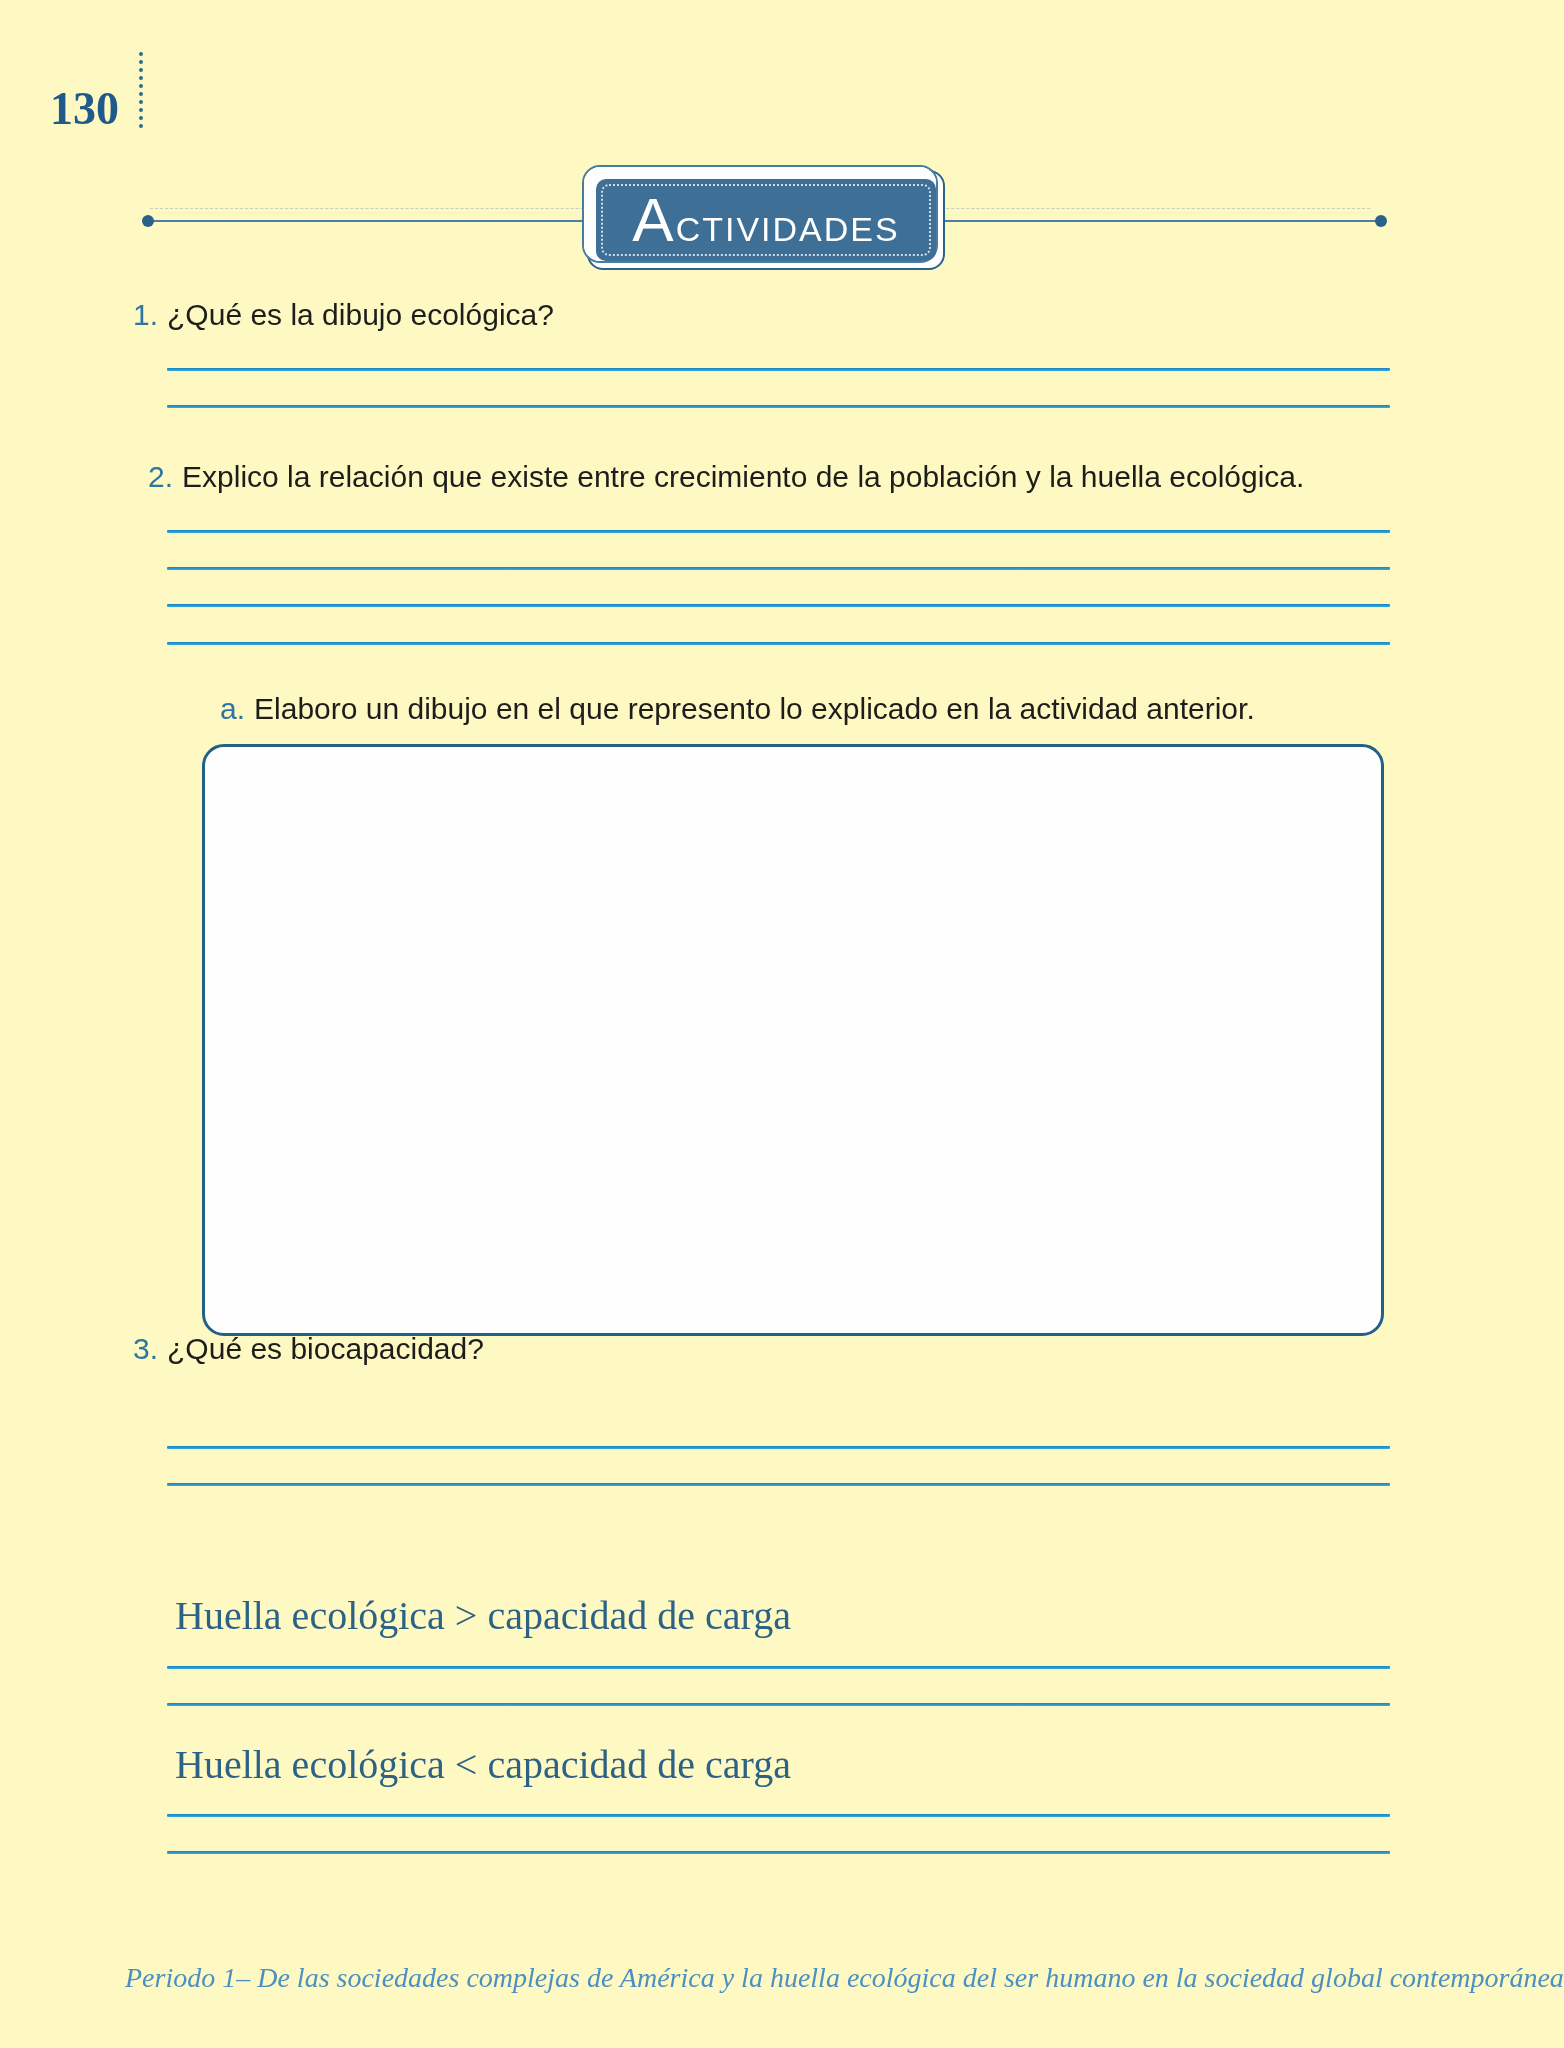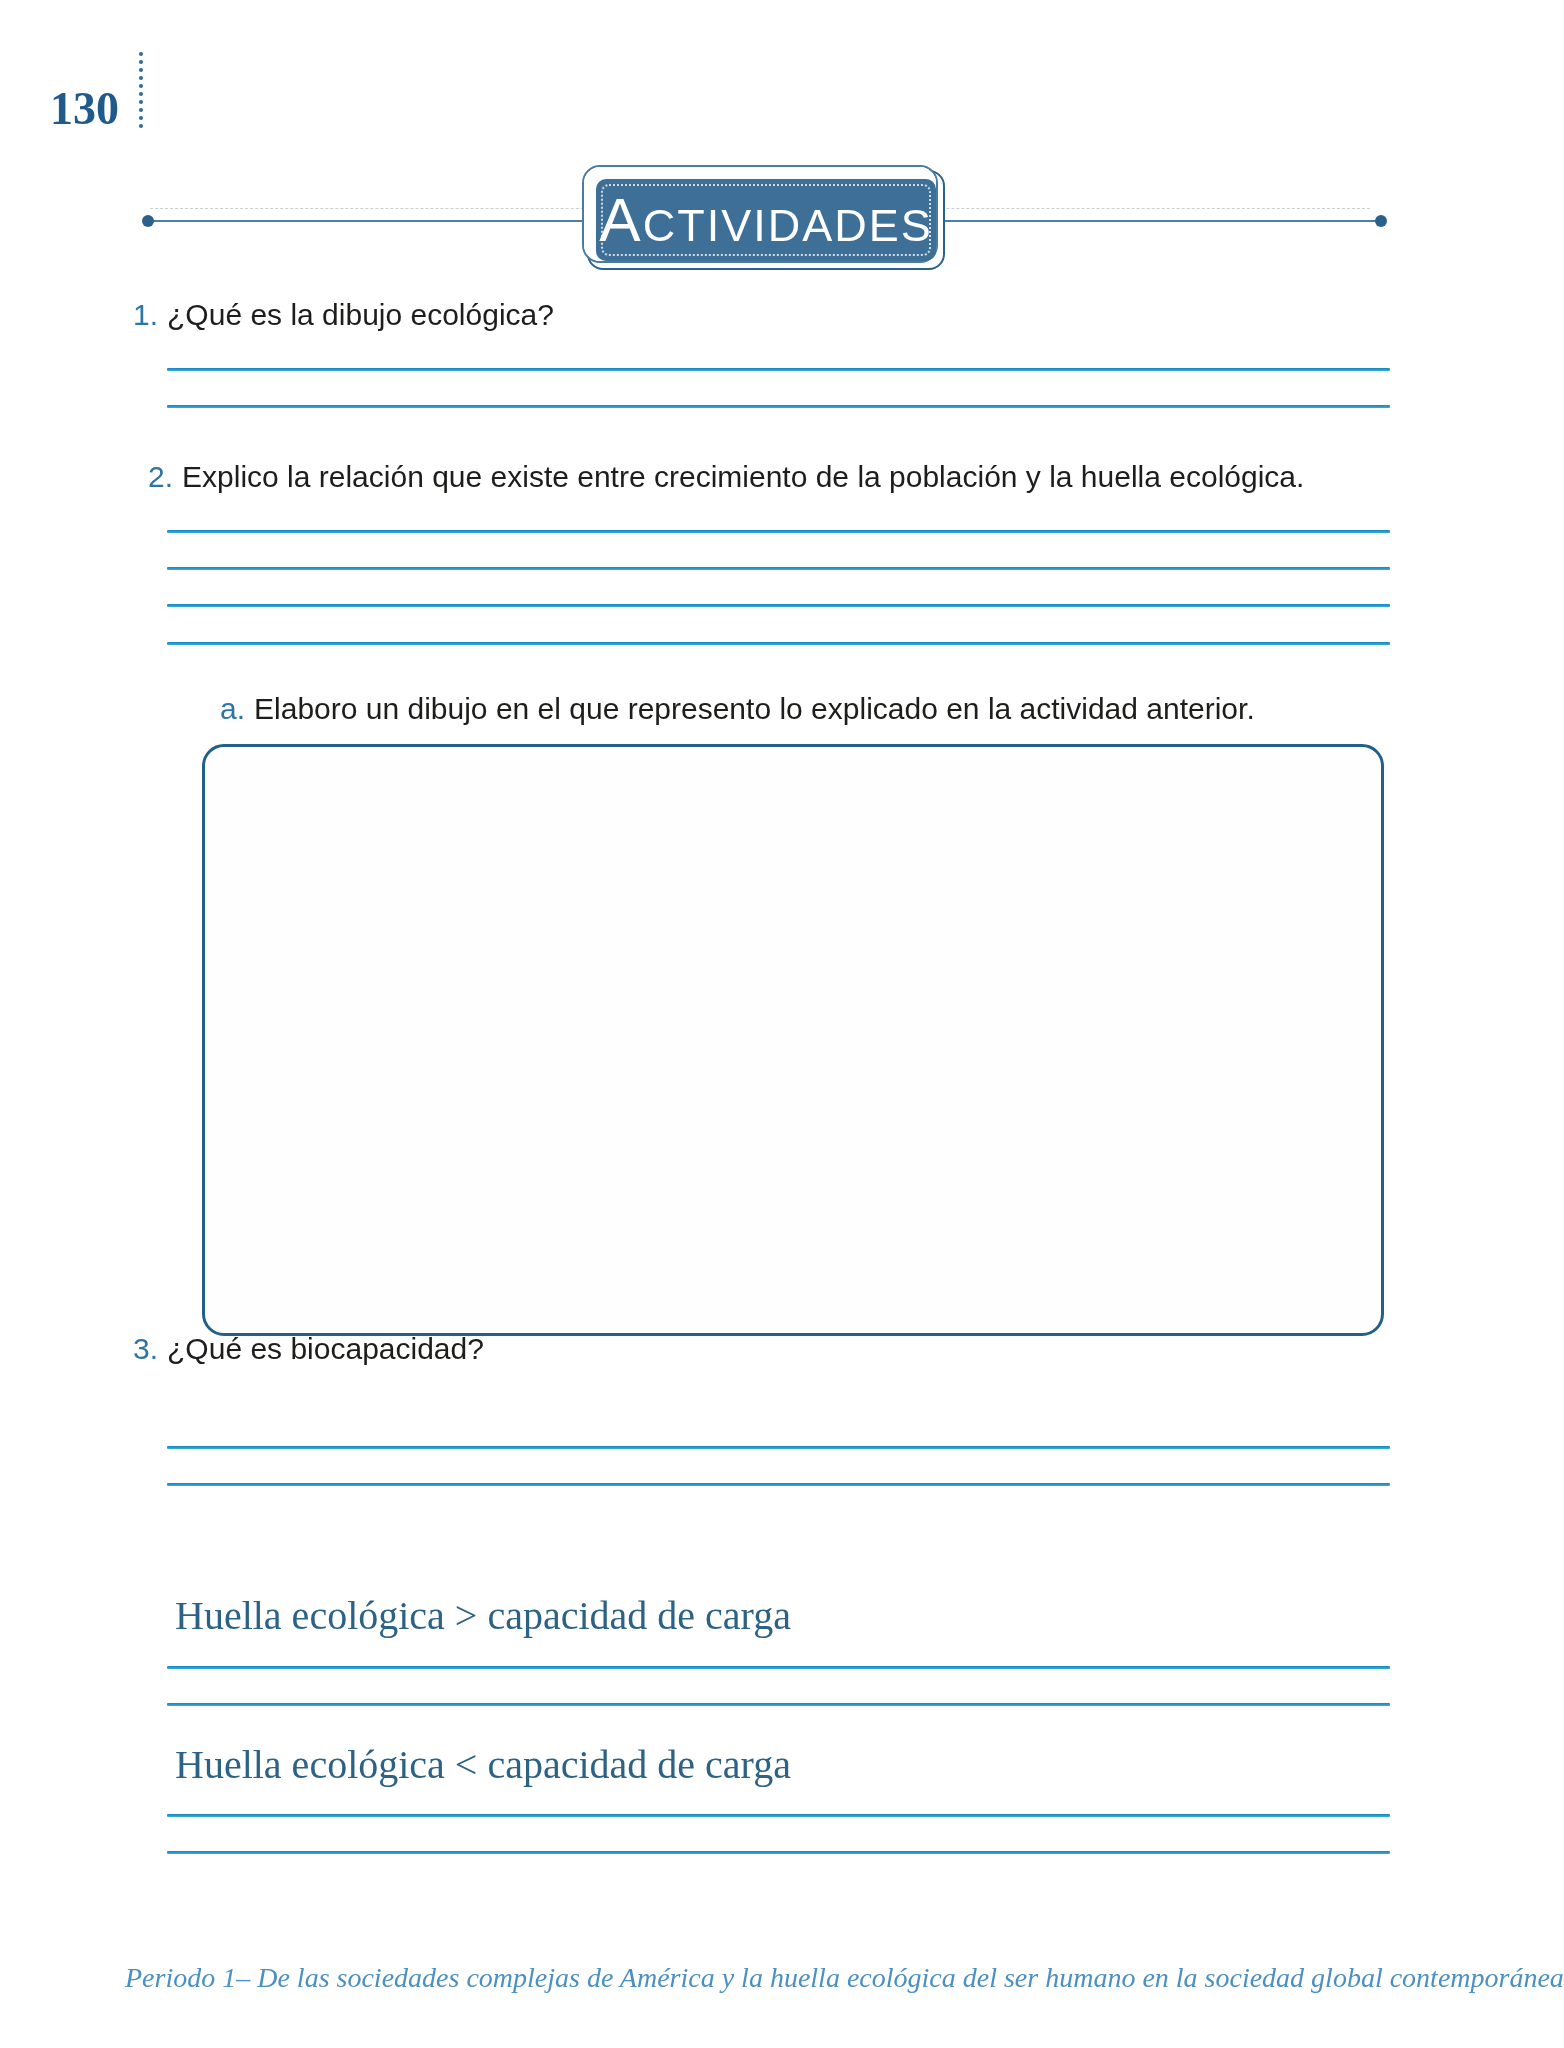--- a/index.html
+++ b/index.html
@@ -1,21 +1,21 @@
 <!DOCTYPE html>
 <html><head>
 <meta charset="utf-8">
 <style>
   * { margin:0; padding:0; box-sizing:border-box; }
   html,body { background:#e8e8e8; }
   .page {
     position:relative;
     width:1564px; height:2048px;
     margin:0 auto;
-    background:#ffffff;
+    background:#fef9c3;
     font-family:"Liberation Sans", sans-serif;
     overflow:hidden;
   }
 
   
   .page-number {
     position:absolute; left:50px; top:86px;
     font-family:"Liberation Serif", serif;
     font-weight:bold; font-size:46px; line-height:1;
     color:#1f5a8a;
@@ -75,21 +75,21 @@
   }
   .badge-inner::after {
     content:"";
     position:absolute; inset:5px;
     border:2px dotted rgba(255,255,255,0.75);
     border-radius:8px;
     pointer-events:none;
   }
   .badge-title { color:#fff; line-height:1; white-space:nowrap; letter-spacing:2px; }
   .badge-title .initial { font-size:62px; }
-  .badge-title .rest    { font-size:45px; }
+  .badge-title .rest    { font-size:34px; }
 
   
   .question {
     position:absolute;
     font-size:30px; line-height:1.25; color:#1d1d1b;
     white-space:nowrap;
   }
   .q-num { color:#2e75a3; margin-right:9px; }
   .q-num.tight { margin-right:1px; }
 

